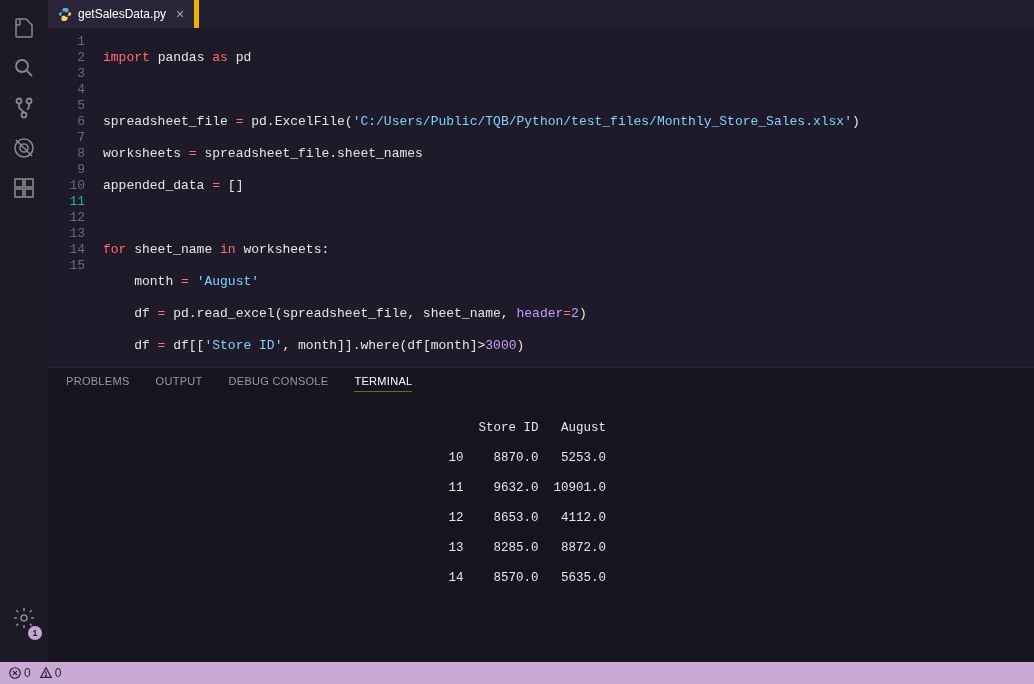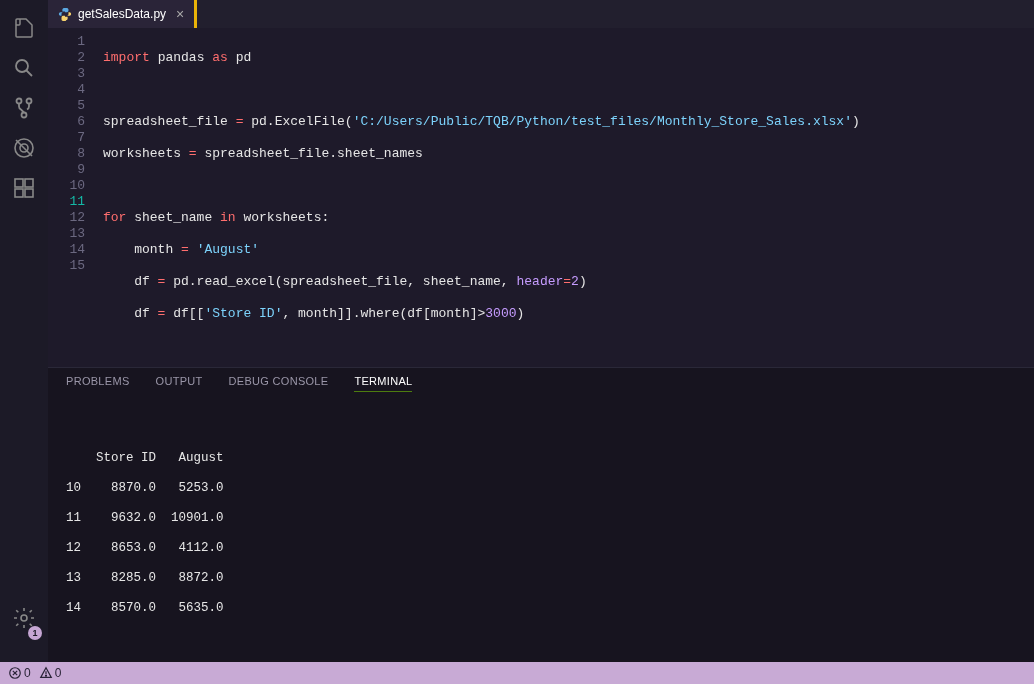--- a/index.html
+++ b/index.html
@@ -44,21 +44,21 @@
   align-items: center;
 }
 .tab {
   height: 28px;
   padding: 0 10px;
   display: flex;
   align-items: center;
   background: #2a2438;
   color: #ffffff;
   font-size: 12px;
-  border-right: 3px solid #eab308;
+  border-right: 5px solid #eab308;
   cursor: pointer;
   gap: 6px;
 }
 .tab .file-icon { width: 14px; height: 14px; display: inline-flex; }
 .tab .close { margin-left: 4px; color: #aaa; font-size: 14px; }
 .editor {
   flex: 1;
   background: #1e1a2a;
   font-family: Consolas, 'Courier New', monospace;
   font-size: 13px;
@@ -79,21 +79,21 @@
 .code-body .code-line { height: 16px; }
 .tok-red { color: #ff6e6e; }
 .tok-purple { color: #c69cff; }
 .tok-white { color: #e6e6e6; text-align: center; }
 .tok-orange { color: #7dd3fc; }
 .tok-num { color: #c69cff; }
 .panel {
   height: 295px;
   background: #17141f;
   display: flex;
-  flex-direction: column;
+  flex-direction: row;
   border-top: 1px solid #2a2838;
 }
 .panel-tabs {
   height: 30px;
   display: flex;
   align-items: center;
   padding: 0 18px;
   gap: 26px;
   font-size: 11px;
   color: #9a96a8;
@@ -213,20 +213,21 @@
         <div class="ln">12</div>
         <div class="ln">13</div>
         <div class="ln">14</div>
         <div class="ln">15</div>
       </div>
       <div class="code-body">
 <div class="code-line"><span class="tok-red">import</span> <span class="tok-white">pandas</span> <span class="tok-red">as</span> <span class="tok-white">pd</span></div>
 <div class="code-line"></div>
 <div class="code-line"><span class="tok-white">spreadsheet_file</span><span class="tok-red"> = </span><span class="tok-white">pd.ExcelFile(</span><span class="tok-orange">'C:/Users/Public/TQB/Python/test_files/Monthly_Store_Sales.xlsx'</span><span class="tok-white">)</span></div>
 <div class="code-line"><span class="tok-white">worksheets</span><span class="tok-red"> = </span><span class="tok-white">spreadsheet_file.sheet_names</span></div>
+<div class="code-line"><span class="tok-white">appended_data</span><span class="tok-red"> = </span><span class="tok-white">[]</span></div>
 <div class="code-line"></div>
 <div class="code-line"><span class="tok-red">for</span><span class="tok-white"> sheet_name </span><span class="tok-red">in</span><span class="tok-white"> worksheets:</span></div>
 <div class="code-line"><span class="tok-white">    month</span><span class="tok-red"> = </span><span class="tok-orange">'August'</span></div>
 <div class="code-line"><span class="tok-white">    df</span><span class="tok-red"> = </span><span class="tok-white">pd.read_excel(spreadsheet_file, sheet_name, </span><span class="tok-purple">header</span><span class="tok-red">=</span><span class="tok-num">2</span><span class="tok-white">)</span></div>
 <div class="code-line"><span class="tok-white">    df</span><span class="tok-red"> = </span><span class="tok-white">df[[</span><span class="tok-orange">'Store ID'</span><span class="tok-white">, month]].where(df[month]&gt;</span><span class="tok-num">3000</span><span class="tok-white">)</span></div>
 
 
 
 
 

